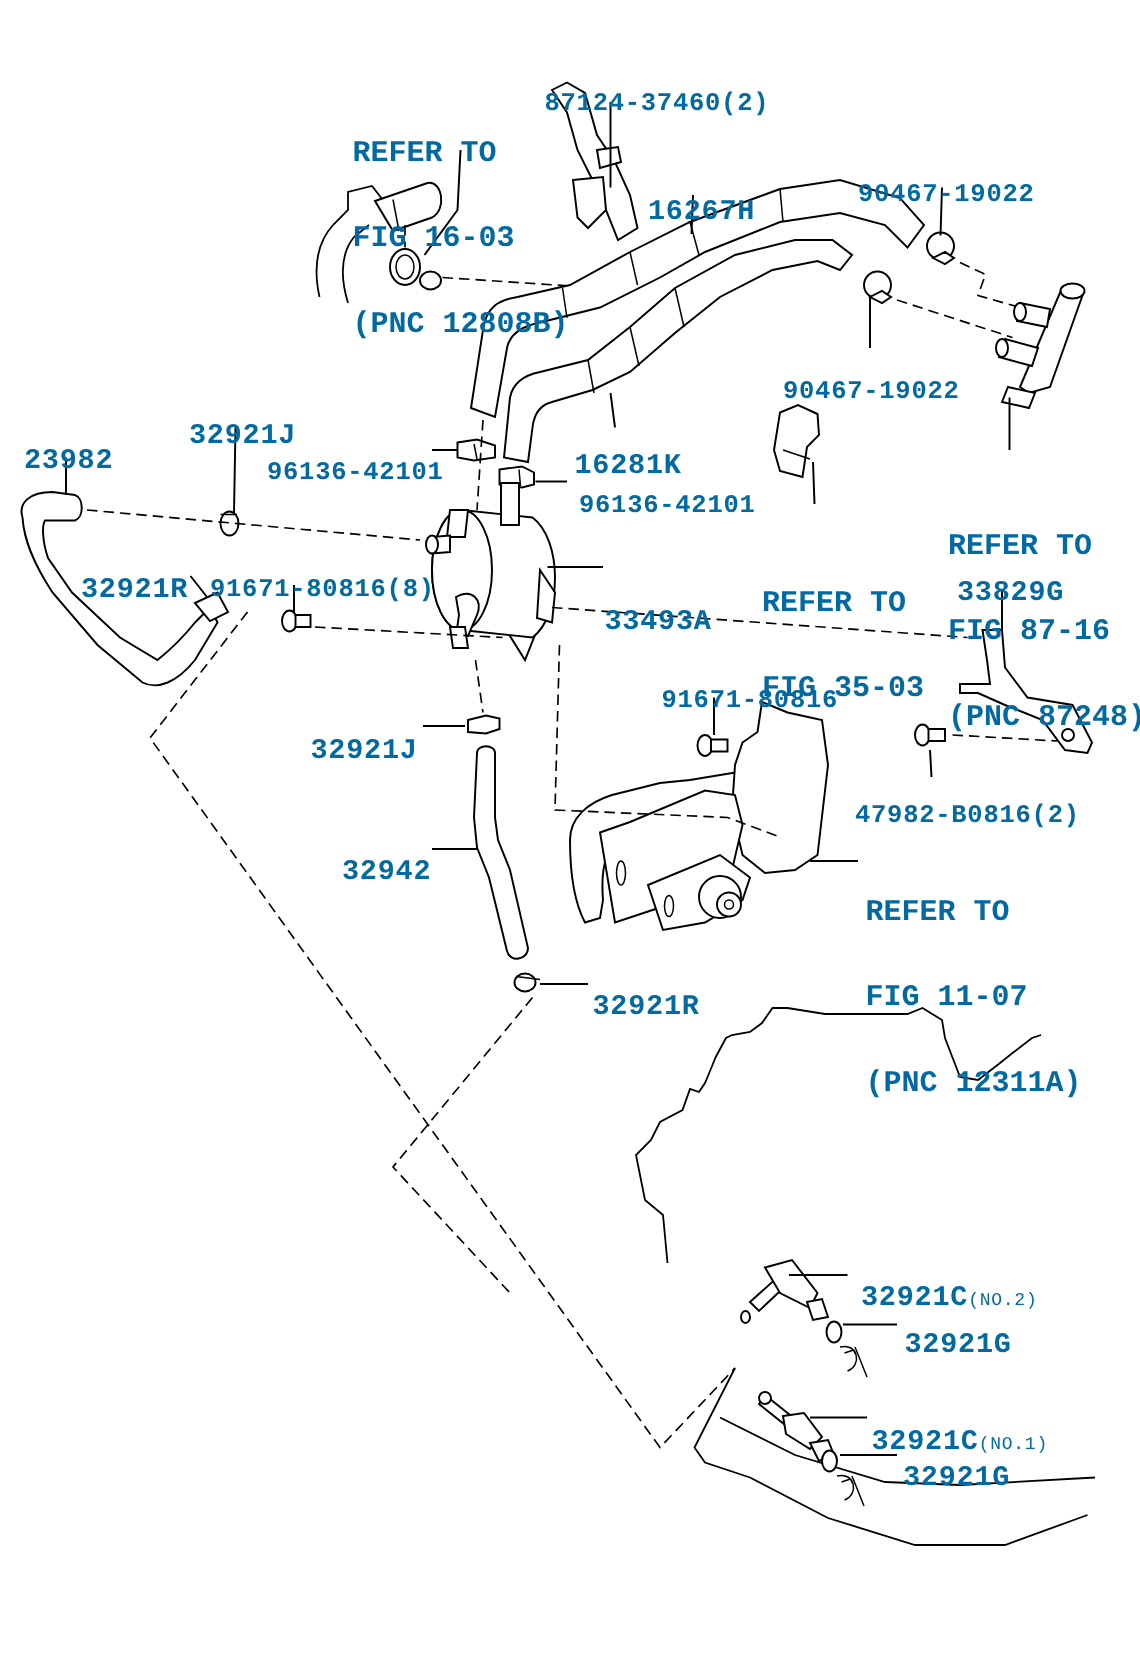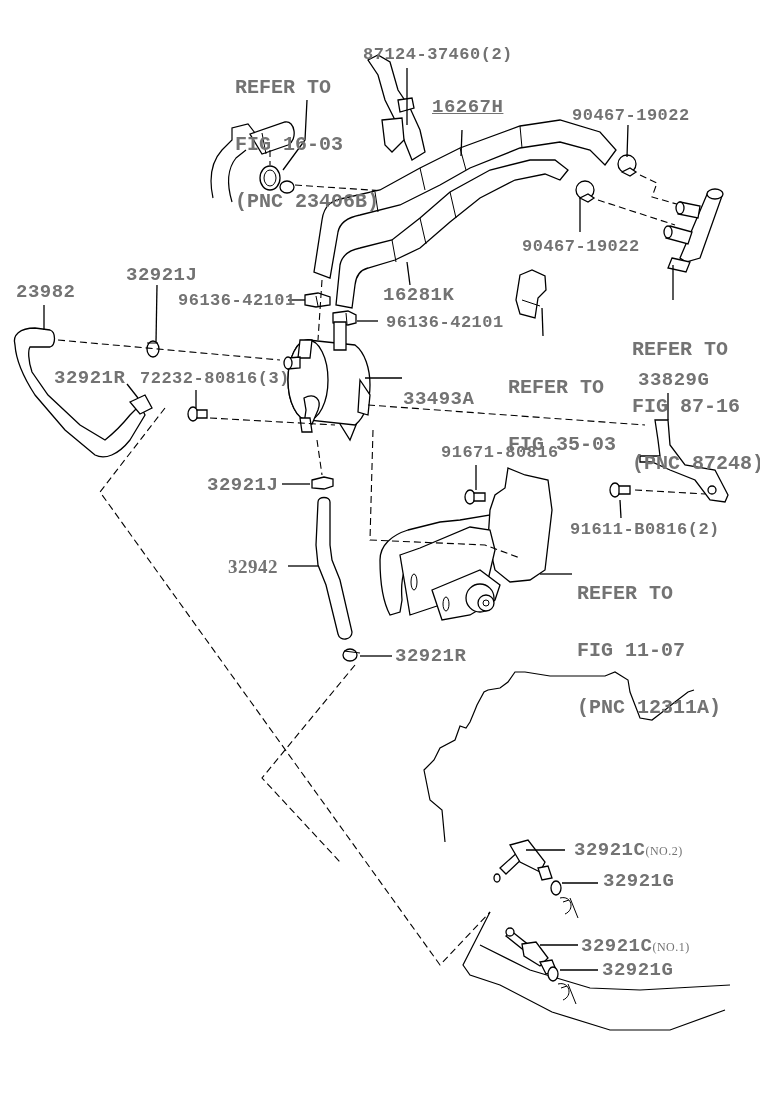--- a/index.html
+++ b/index.html
@@ -1,22 +1,22 @@
 <!DOCTYPE html>
 <html><head>
 <meta charset="utf-8">
 <style>
   html, body { margin: 0; padding: 0; background: #ffffff; }
   body { width: 760px; height: 1112px; position: relative; overflow: hidden; font-family: "Liberation Mono", "DejaVu Sans Mono", monospace; color: #000; }
   #diagram { position: absolute; left: 0; top: 0; width: 760px; height: 1112px; }
-  .lbl { position: absolute; font-weight: bold; white-space: pre; line-height: 1; color: #737373; }
+  .lbl { position: absolute; font-weight: bold; white-space: pre; line-height: 1; color: #0369a1; margin-top: 15px; }
   .pn { font-size: 17px; letter-spacing: 0.5px; }
   .pn-lg { font-size: 19px; letter-spacing: 0.5px; }
   .ref { font-size: 20px; line-height: 19px; }
-  .sub { font-family: Liberation Serif, serif; font-weight: normal; font-size: 12px; }
+  .sub { font-family: Liberation Mono, monospace; font-weight: normal; font-size: 12px; }
   .catalog { position: absolute; font-family: "Liberation Sans", sans-serif; font-size: 12px; letter-spacing: -0.5px; margin-top: 36px; }
   svg .part { fill: #fff; stroke: #000; stroke-width: 1.3; }
   svg .ln { fill: none; stroke: #000; stroke-width: 1.2; }
   svg .dash { fill: none; stroke: #000; stroke-width: 1.1; stroke-dasharray: 7 4; }
   svg .thin { fill: none; stroke: #000; stroke-width: 1; }
   svg .lead { fill: none; stroke: #000; stroke-width: 1.3; }
 </style>
 </head>
 <body>
 
@@ -224,53 +224,53 @@
     <path class="lead" d="M562,883 L598,883"></path>
     <path class="lead" d="M540,945 L578,945"></path>
     <path class="lead" d="M560,970 L598,970"></path>
   </g>
 </svg>
 
 
 <div class="lbl ref" style="left:235px;top:40px;">
   <div>REFER TO</div>
   <div>FIG 16-03</div>
-  <div>(PNC 23406B)</div>
+  <div>(PNC 12808B)</div>
 </div>
 <div class="lbl pn" style="left:363px;top:46px;">87124-37460(2)</div>
-<div class="lbl pn-lg" style="left:432px;top:98px;text-decoration:underline;">16267H</div>
+<div class="lbl pn-lg" style="left:432px;top:117px;">16267H</div>
 <div class="lbl pn" style="left:572px;top:107px;">90467-19022</div>
 <div class="lbl pn" style="left:522px;top:238px;">90467-19022</div>
 <div class="lbl pn-lg" style="left:383px;top:286px;">16281K</div>
 <div class="lbl pn-lg" style="left:16px;top:283px;">23982</div>
 <div class="lbl pn-lg" style="left:126px;top:266px;">32921J</div>
 <div class="lbl pn" style="left:178px;top:292px;">96136-42101</div>
 <div class="lbl pn" style="left:386px;top:314px;">96136-42101</div>
 <div class="lbl ref" style="left:632px;top:302px;">
   <div>REFER TO</div>
   <div>FIG 87-16</div>
   <div>(PNC 87248)</div>
 </div>
 <div class="lbl ref" style="left:508px;top:340px;">
   <div>REFER TO</div>
   <div>FIG 35-03</div>
 </div>
 <div class="lbl pn-lg" style="left:54px;top:369px;">32921R</div>
-<div class="lbl pn" style="left:140px;top:370px;">72232-80816(3)</div>
+<div class="lbl pn" style="left:140px;top:370px;">91671-80816(8)</div>
 <div class="lbl pn-lg" style="left:403px;top:390px;">33493A</div>
 <div class="lbl pn-lg" style="left:638px;top:371px;">33829G</div>
 <div class="lbl pn" style="left:441px;top:444px;">91671-80816</div>
 <div class="lbl pn-lg" style="left:207px;top:476px;">32921J</div>
-<div class="lbl pn" style="left:570px;top:521px;">91611-B0816(2)</div>
+<div class="lbl pn" style="left:570px;top:521px;">47982-B0816(2)</div>
 <div class="lbl ref" style="left:577px;top:546px;">
   <div>REFER TO</div>
   <div>FIG 11-07</div>
   <div>(PNC 12311A)</div>
 </div>
-<div class="lbl pn-lg" style="left:228px;top:557px;font-family:Liberation Serif, serif;">32942</div>
+<div class="lbl pn-lg" style="left:228px;top:557px;">32942</div>
 <div class="lbl pn-lg" style="left:395px;top:647px;">32921R</div>
 
 <div class="lbl pn-lg" style="left:574px;top:841px;"><span>32921C</span><span class="sub">(NO.2)</span></div>
 <div class="lbl pn-lg" style="left:603px;top:872px;">32921G</div>
 <div class="lbl pn-lg" style="left:581px;top:937px;"><span>32921C</span><span class="sub">(NO.1)</span></div>
 <div class="lbl pn-lg" style="left:602px;top:961px;">32921G</div>
 
 <div class="catalog" style="left:688px;top:1080px;">355440E</div>
 </div>
 

